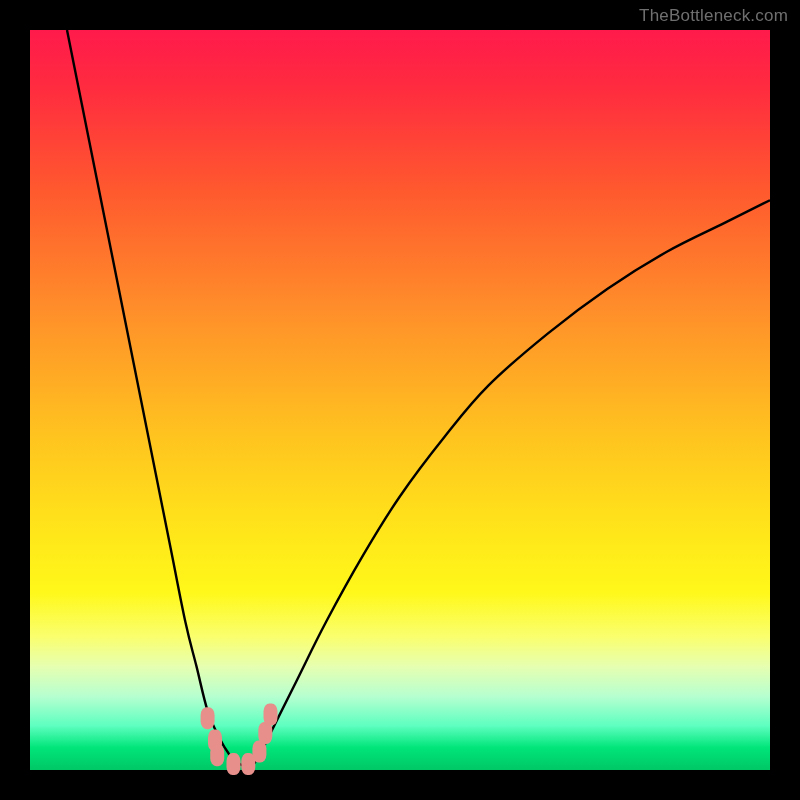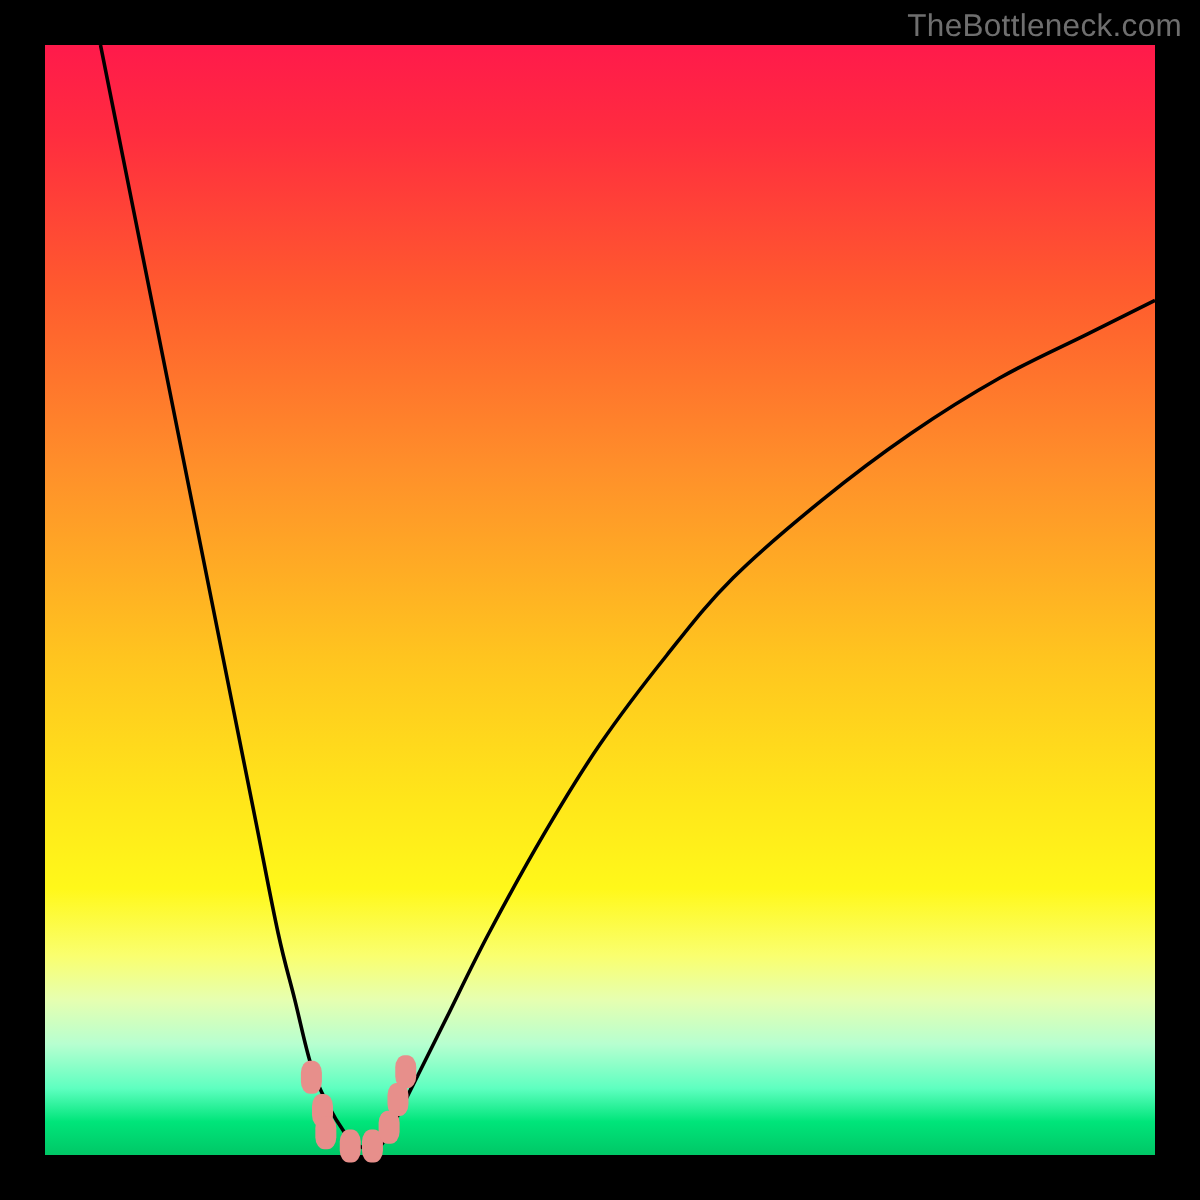--- a/index.html
+++ b/index.html
@@ -40,21 +40,21 @@
       #5effc0 94%,
       #00e57a 97%,
       #00c766 100%
     );
   }
   .watermark {
     position: absolute;
     top: 6px;
     right: 12px;
     color: #6f6f6f;
-    font-size: 21px;
+    font-size: 17px;
     font-weight: 500;
     letter-spacing: 0.2px;
     user-select: none;
   }
   svg.curve {
     position: absolute;
     top: 0;
     left: 0;
     width: 740px;
     height: 740px;

